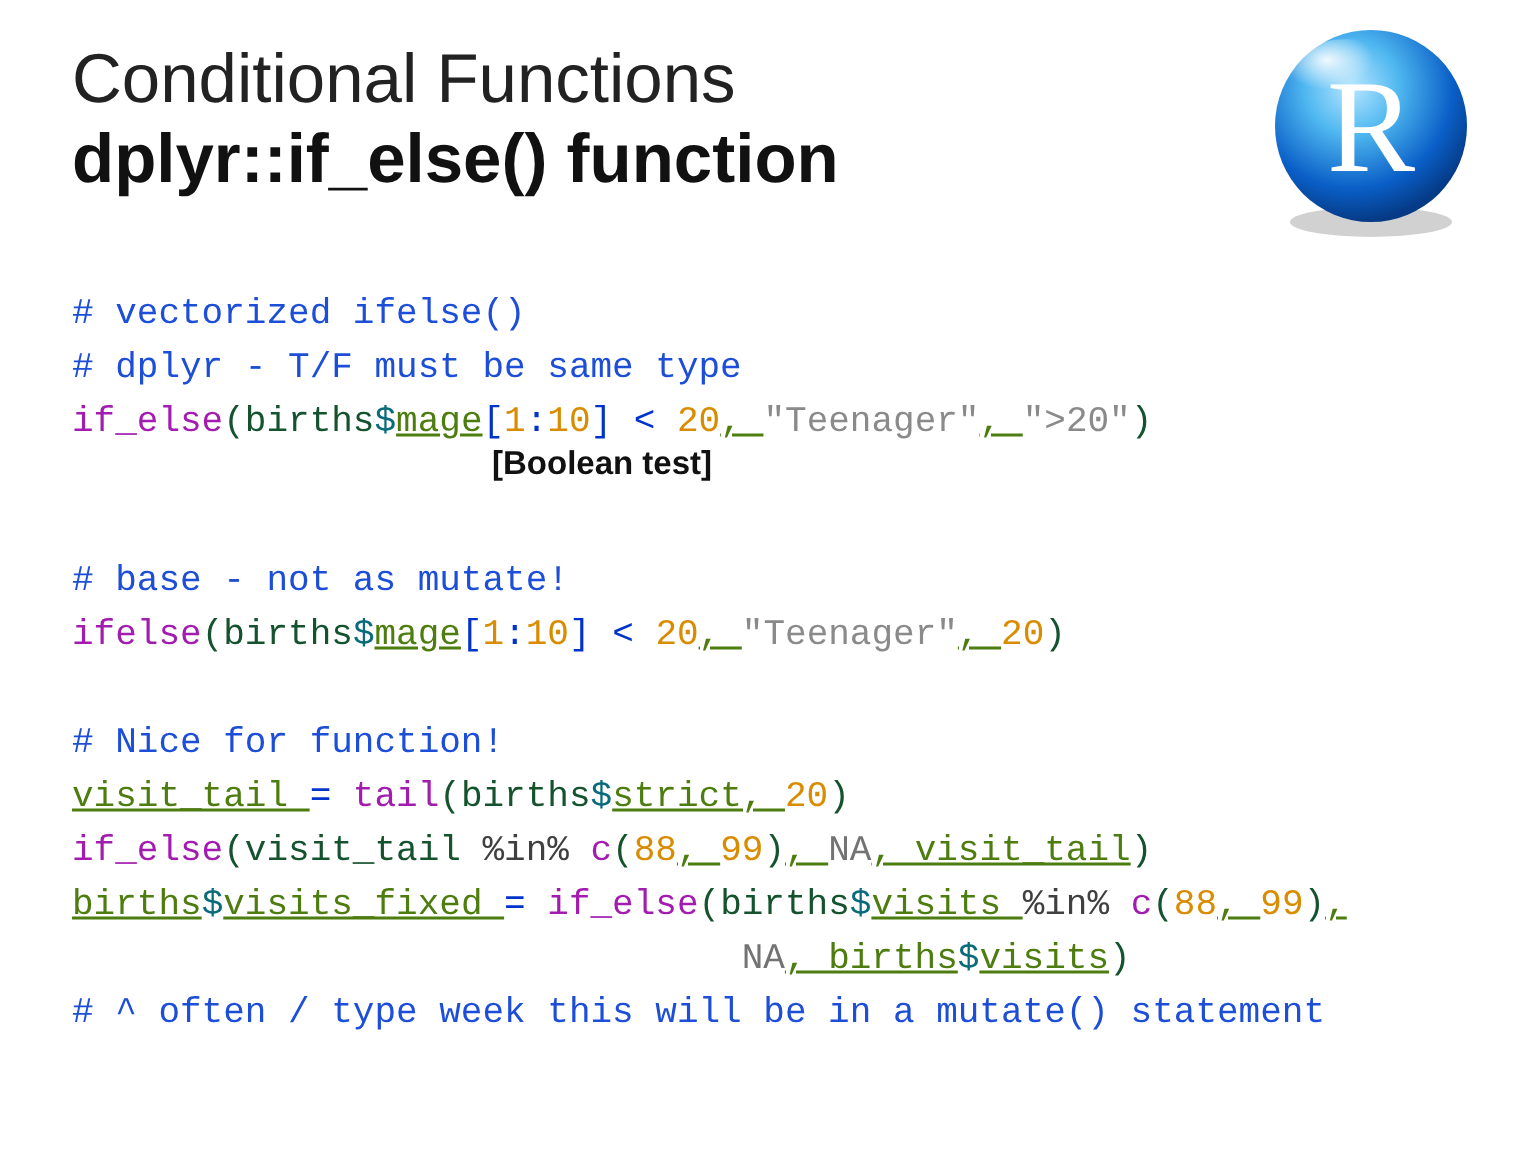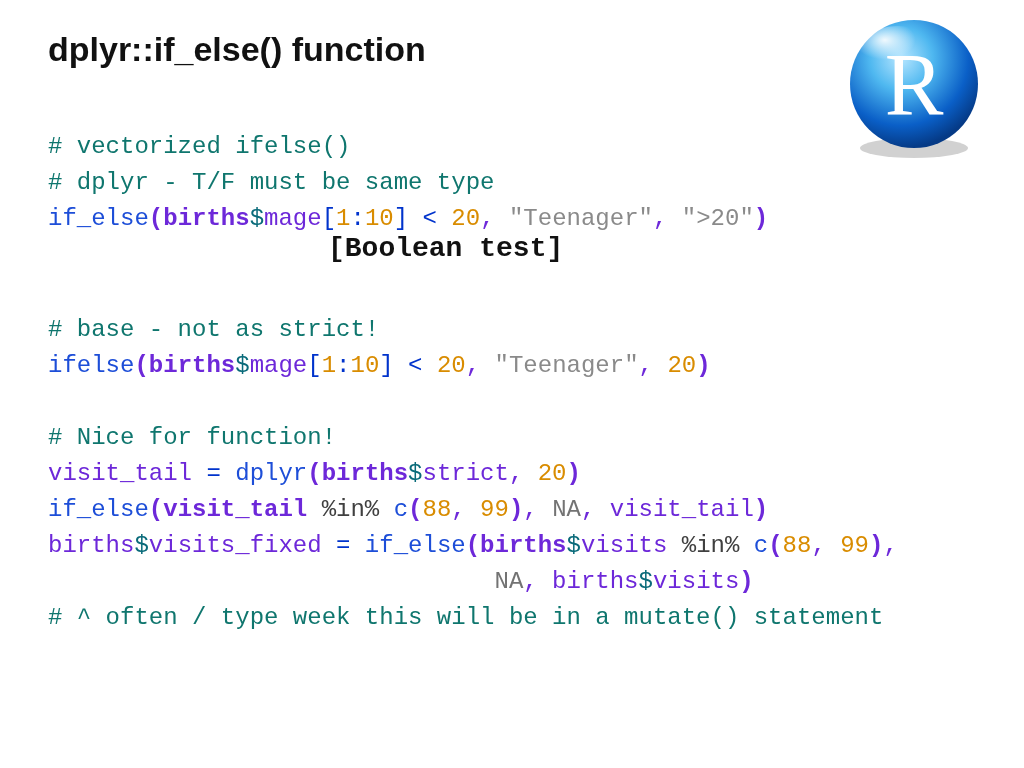--- a/index.html
+++ b/index.html
@@ -24,47 +24,47 @@
   }
   h1.light {
     font-weight: 300;
     font-size: 46px;
     margin: 0;
     line-height: 1.05;
     color: #222;
   }
   h1.bold {
     font-weight: 600;
-    font-size: 34px;
+    font-size: 46px;
     margin: 2px 0 24px 0;
     color: #111;
   }
   .code {
     font-family: "Consolas", "Menlo", "Courier New", monospace;
     font-size: 24px;
     line-height: 1.5;
     white-space: pre;
     color: #222;
   }
-  .c-comment { color: #0f766e; }
-  .c-func    { color: #1d4ed8; }
-  .c-plain   { color: #6d28d9; }
+  .c-comment { color: #1d4ed8; }
+  .c-func    { color: #a21caf; }
+  .c-plain   { color: #4d7c0f; text-decoration: underline; }
   .c-dollar  { color: #0a6b7a; }
   .c-bracket { color: #0033cc; font-weight: 500; }
   .c-num     { color: #d98c00; }
   .c-op      { color: #0033cc; font-weight: 500; }
-  .c-punct   { color: #6d28d9; font-weight: 700; }
+  .c-punct   { color: #14532d; font-weight: 400; }
   .c-str     { color: #8a8a8a; }
   .c-na      { color: #737373; font-weight: 400; }
   .inop      { color: #404040; }
 
   .annot {
-    font-family: Liberation Mono, monospace;
+    font-family: Liberation Sans, sans-serif;
     font-weight: 700;
-    font-size: 28px;
+    font-size: 22px;
     color: #111;
     margin-left: 280px;
     margin-top: -4px;
     margin-bottom: 12px;
   }
 </style>
 </head>
 <body>
 
 <div class="slide">
@@ -83,32 +83,33 @@
           <stop offset="100%" stop-color="rgba(255,255,255,0)"></stop>
         </radialGradient>
       </defs>
       <ellipse cx="74" cy="134" rx="54" ry="10" fill="rgba(0,0,0,0.18)"></ellipse>
       <circle cx="74" cy="70" r="64" fill="url(#orb)"></circle>
       <ellipse cx="58" cy="40" rx="44" ry="28" fill="url(#hl)"></ellipse>
       <text x="74" y="100" text-anchor="middle" font-family="Georgia, 'Times New Roman', serif" font-size="88" fill="#ffffff">R</text>
     </svg>
   </div>
 
+  <h1 class="light">Conditional Functions</h1>
   <h1 class="bold">dplyr::if_else() function</h1>
 
   <div class="code">
 <span class="c-comment"># vectorized ifelse()</span>
 <span class="c-comment"># dplyr - T/F must be same type</span>
 <span class="c-func">if_else</span><span class="c-punct">(births</span><span class="c-dollar">$</span><span class="c-plain">mage</span><span class="c-bracket">[</span><span class="c-num">1</span><span class="c-op">:</span><span class="c-num">10</span><span class="c-bracket">] </span><span class="c-op">&lt;</span><span> </span><span class="c-num">20</span><span class="c-plain">, </span><span class="c-str">"Teenager"</span><span class="c-plain">, </span><span class="c-str">"&gt;20"</span><span class="c-punct">)</span></div>
   <div class="annot">[Boolean test]</div>
 
   <div class="code">
-<span class="c-comment"># base - not as strict!</span>
+<span class="c-comment"># base - not as mutate!</span>
 <span class="c-func">ifelse</span><span class="c-punct">(births</span><span class="c-dollar">$</span><span class="c-plain">mage</span><span class="c-bracket">[</span><span class="c-num">1</span><span class="c-op">:</span><span class="c-num">10</span><span class="c-bracket">] </span><span class="c-op">&lt;</span> <span class="c-num">20</span><span class="c-plain">, </span><span class="c-str">"Teenager"</span><span class="c-plain">, </span><span class="c-num">20</span><span class="c-punct">)</span>
 
 <span class="c-comment"># Nice for function!</span>
-<span class="c-plain">visit_tail </span><span class="c-op">=</span><span class="c-func"> dplyr</span><span class="c-punct">(births</span><span class="c-dollar">$</span><span class="c-plain">strict, </span><span class="c-num">20</span><span class="c-punct">)</span>
+<span class="c-plain">visit_tail </span><span class="c-op">=</span><span class="c-func"> tail</span><span class="c-punct">(births</span><span class="c-dollar">$</span><span class="c-plain">strict, </span><span class="c-num">20</span><span class="c-punct">)</span>
 <span class="c-func">if_else</span><span class="c-punct">(visit_tail </span><span class="inop">%in%</span><span class="c-func"> c</span><span class="c-punct">(</span><span class="c-num">88</span><span class="c-plain">, </span><span class="c-num">99</span><span class="c-punct">)</span><span class="c-plain">, </span><span class="c-na">NA</span><span class="c-plain">, visit_tail</span><span class="c-punct">)</span>
 <span class="c-plain">births</span><span class="c-dollar">$</span><span class="c-plain">visits_fixed </span><span class="c-op">=</span><span class="c-func"> if_else</span><span class="c-punct">(births</span><span class="c-dollar">$</span><span class="c-plain">visits </span><span class="inop">%in%</span><span class="c-func"> c</span><span class="c-punct">(</span><span class="c-num">88</span><span class="c-plain">, </span><span class="c-num">99</span><span class="c-punct">)</span><span class="c-plain">,</span>
 <span>                               </span><span class="c-na">NA</span><span class="c-plain">, births</span><span class="c-dollar">$</span><span class="c-plain">visits</span><span class="c-punct">)</span>
 <span class="c-comment"># ^ often / type week this will be in a mutate() statement</span></div>
 
 </div>
 
 </body></html>

